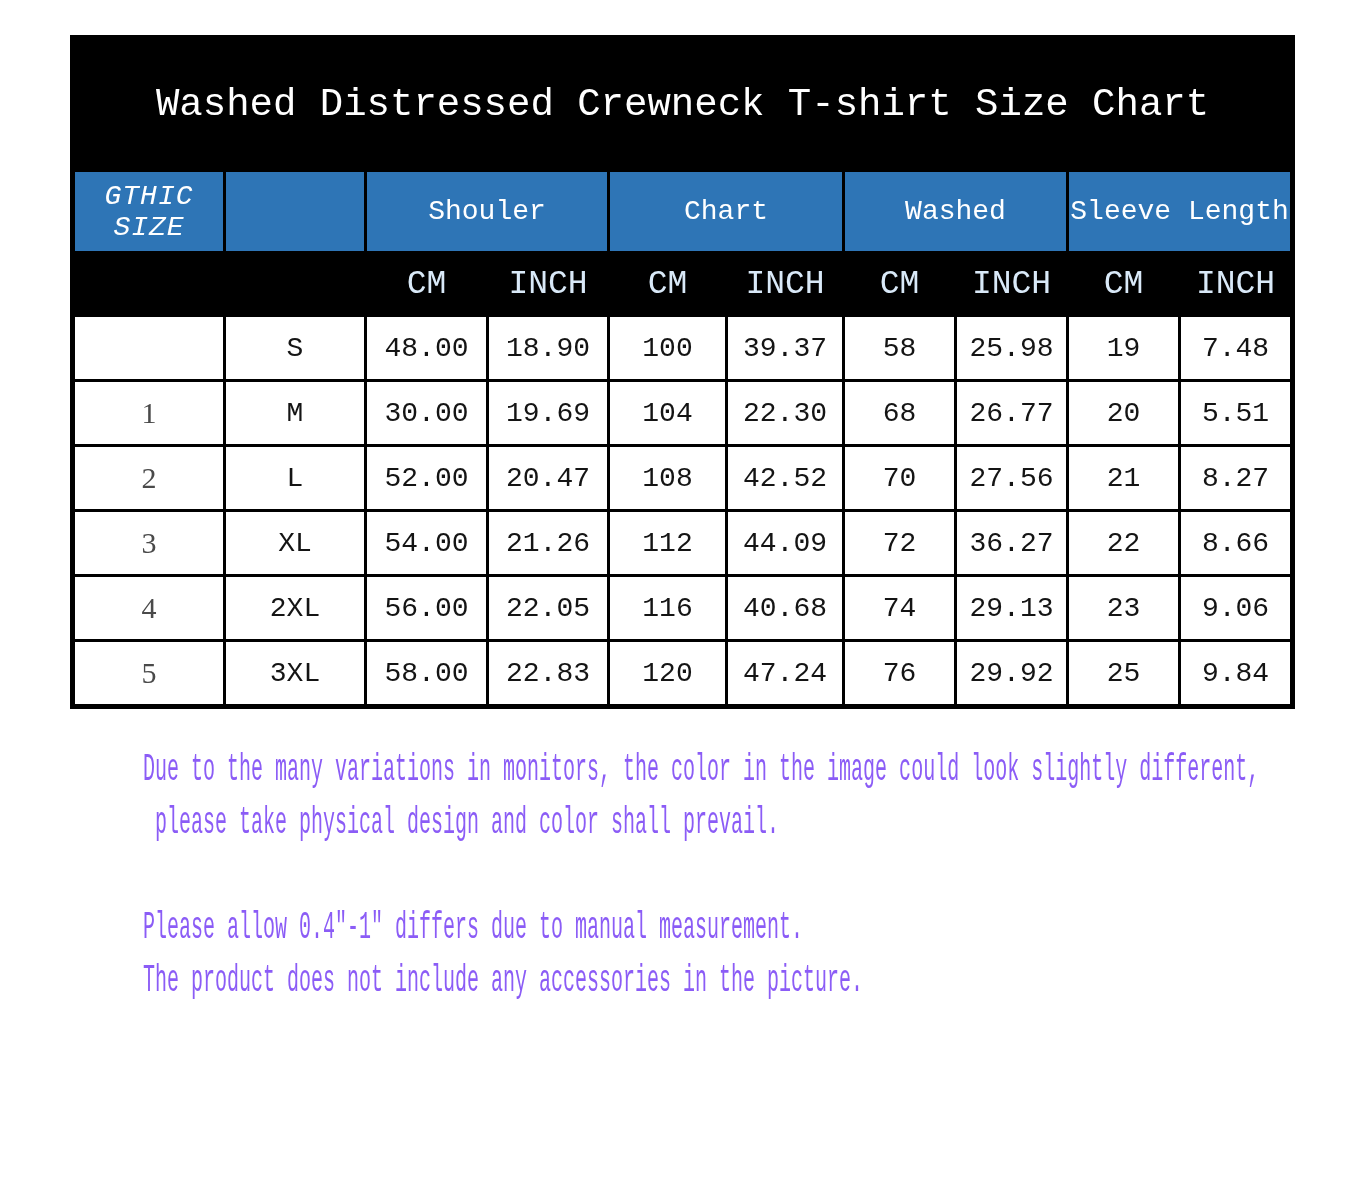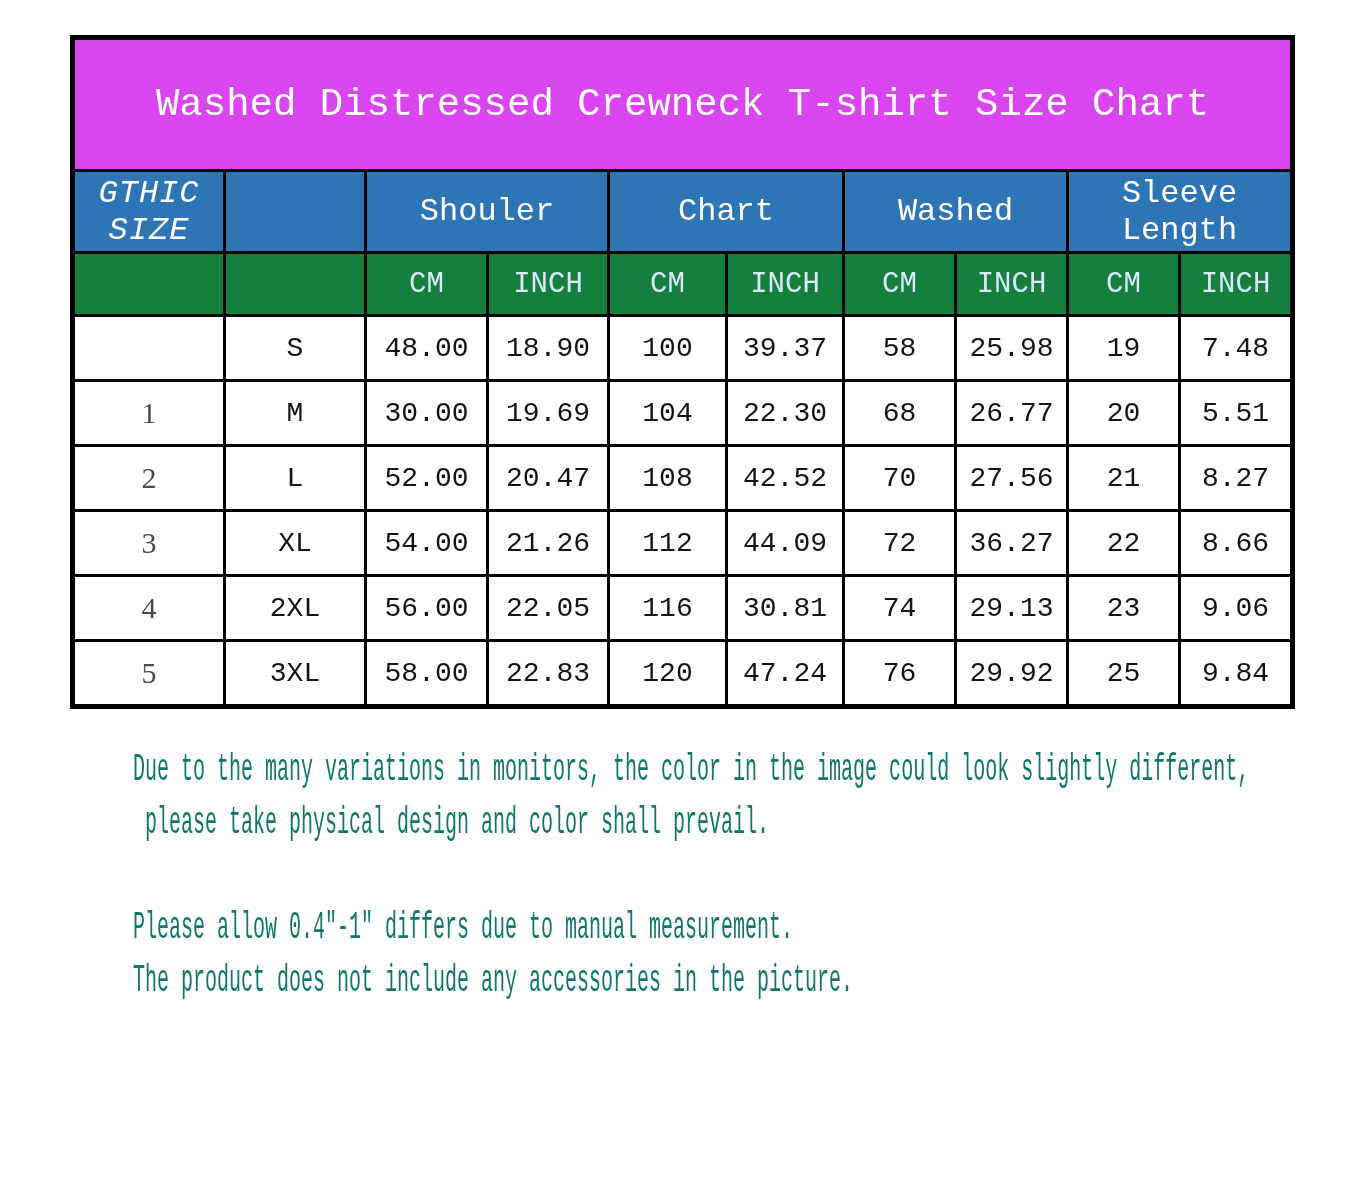--- a/index.html
+++ b/index.html
@@ -30,72 +30,72 @@
     border: 3px solid #000000;
     text-align: center;
     vertical-align: middle;
     padding: 0;
     overflow: hidden;
   }
 
   
   td.banner {
     height: 129px;
-    background: #d946ef;
+    background: #000000;
     color: #ffffff;
     font-family: "Liberation Mono", monospace;
     font-size: 39px;
     letter-spacing: 0px;
     padding-left: 110px; 
   }
 
   
   tr.group-row td {
     height: 79px;
     background: #2e75b6;
     color: #ffffff;
     font-family: "Liberation Mono", monospace;
-    font-size: 32px;
+    font-size: 28px;
   }
   td.corner {
     font-family: "Liberation Sans", sans-serif;
     font-style: italic;
     font-size: 23px;
     letter-spacing: 1px;
   }
 
   
   tr.unit-row td {
     height: 60px;
-    background: #15803d;
+    background: #000000;
     color: #d9e9f8;
     font-family: "Liberation Mono", monospace;
-    font-size: 29px;
+    font-size: 33px;
   }
 
   
   tr.data-row td {
     height: 62px;
     background: #ffffff;
     color: #141414;
     font-family: "Liberation Mono", monospace;
     font-size: 28px;
   }
   tr.data-row td.rownum {
     font-family: "Liberation Serif", serif;
     font-size: 30px;
     color: #4a4a4a;
   }
 
   
   .notes {
     position: absolute;
-    left: 133px;
+    left: 143px;
     top: 743px;
-    color: #0f766e;
+    color: #8b5cf6;
   }
   .note-line {
     font-family: "Liberation Mono", monospace;
     font-size: 20px;
     height: 53px;
     display: flex;
     align-items: center;
     white-space: pre;
     transform: scaleY(1.9);
     transform-origin: 0 50%;
@@ -200,21 +200,21 @@
       <td>22</td>
       <td>8.66</td>
     </tr>
 
     <tr class="data-row">
       <td class="rownum">4</td>
       <td>2XL</td>
       <td>56.00</td>
       <td>22.05</td>
       <td>116</td>
-      <td>30.81</td>
+      <td>40.68</td>
       <td>74</td>
       <td>29.13</td>
       <td>23</td>
       <td>9.06</td>
     </tr>
 
     <tr class="data-row">
       <td class="rownum">5</td>
       <td>3XL</td>
       <td>58.00</td>

